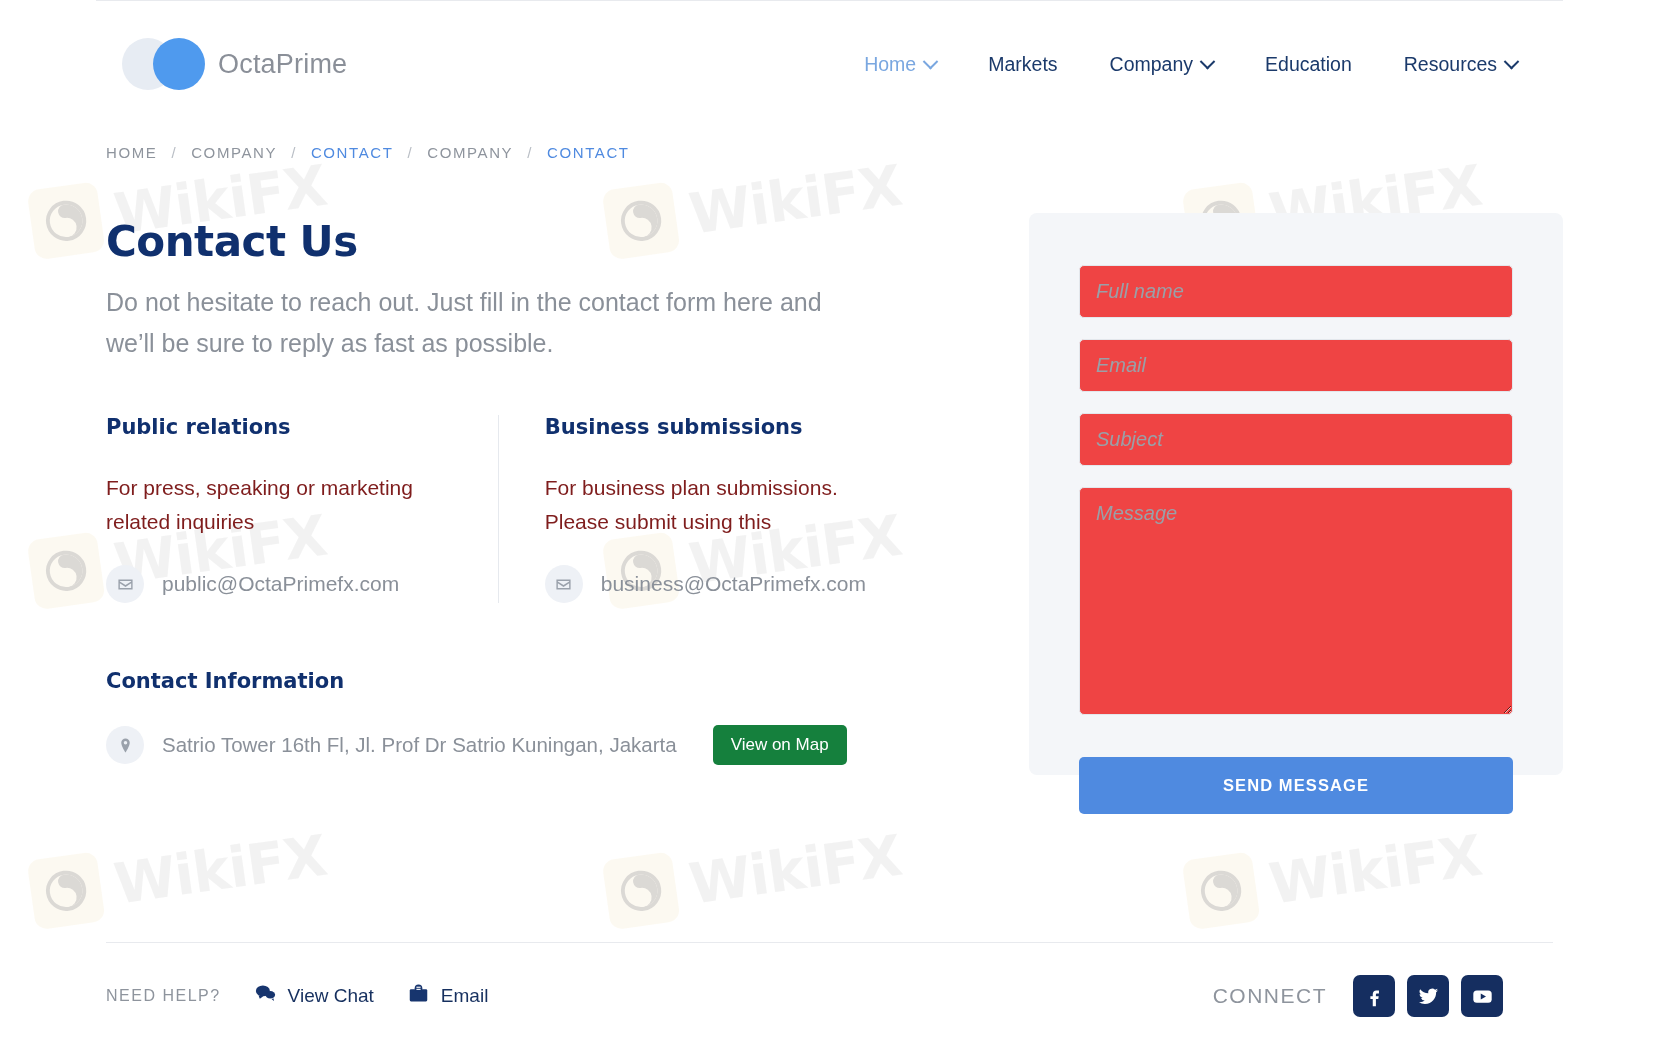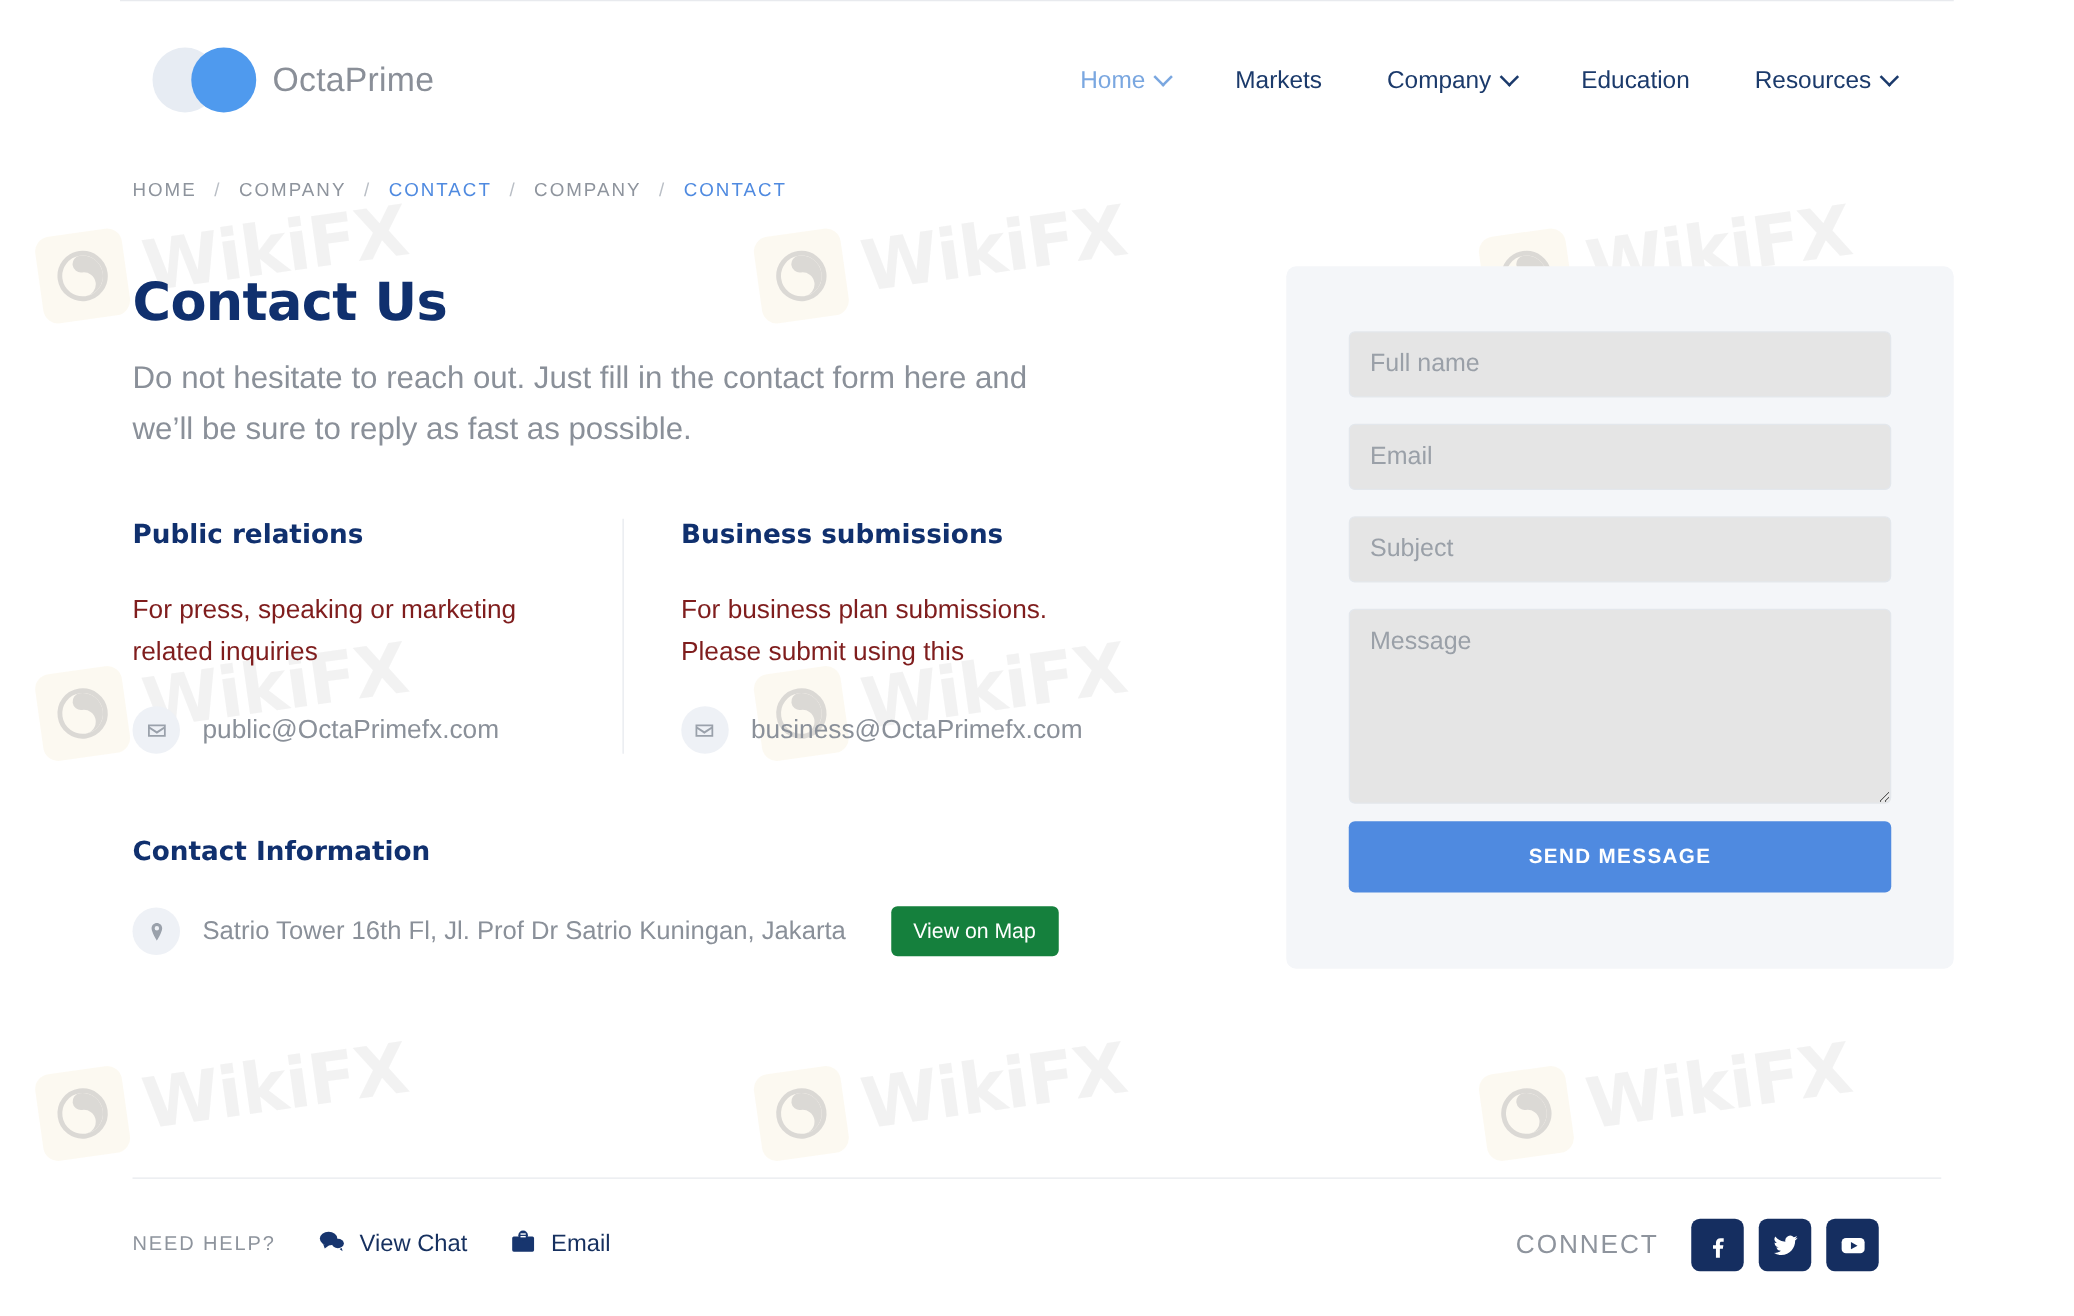--- a/index.html
+++ b/index.html
@@ -244,36 +244,37 @@
     margin-left: auto;
     margin-top: -4px;
     background: #f4f6f9;
     border-radius: 8px;
     padding: 52px 50px 48px;
     height: 562px;
   }
   .field {
     width: 100%;
     display: block;
-    background: #e5e5e5;
+    background: #ef4444;
     border: 1px solid #e3e7ec;
     border-radius: 5px;
     font-family: "Liberation Sans", sans-serif;
     font-size: 20px;
     color: #333;
     padding: 14px 16px;
     margin-bottom: 21px;
     outline: none;
     font-weight: 300;
+    font-style: italic;
   }
   .field::placeholder { color: #9aa0a8; font-weight: 300; }
   textarea.field {
-    height: 156px;
+    height: 228px;
     resize: vertical;
-    margin-bottom: 14px;
+    margin-bottom: 42px;
   }
   .send-btn {
     width: 100%;
     background: #4f8ae0;
     border: none;
     border-radius: 5px;
     color: #fff;
     font-family: "Liberation Sans", sans-serif;
     font-size: 16.5px;
     font-weight: bold;

